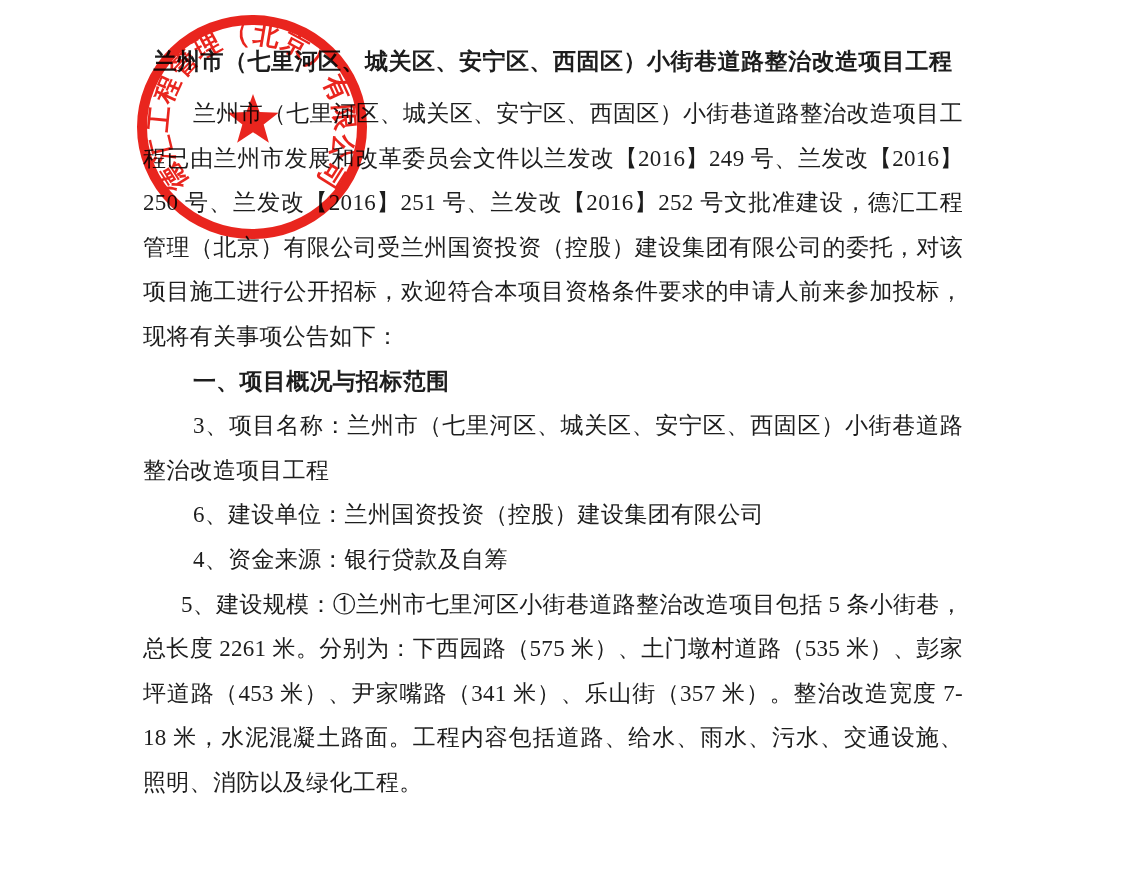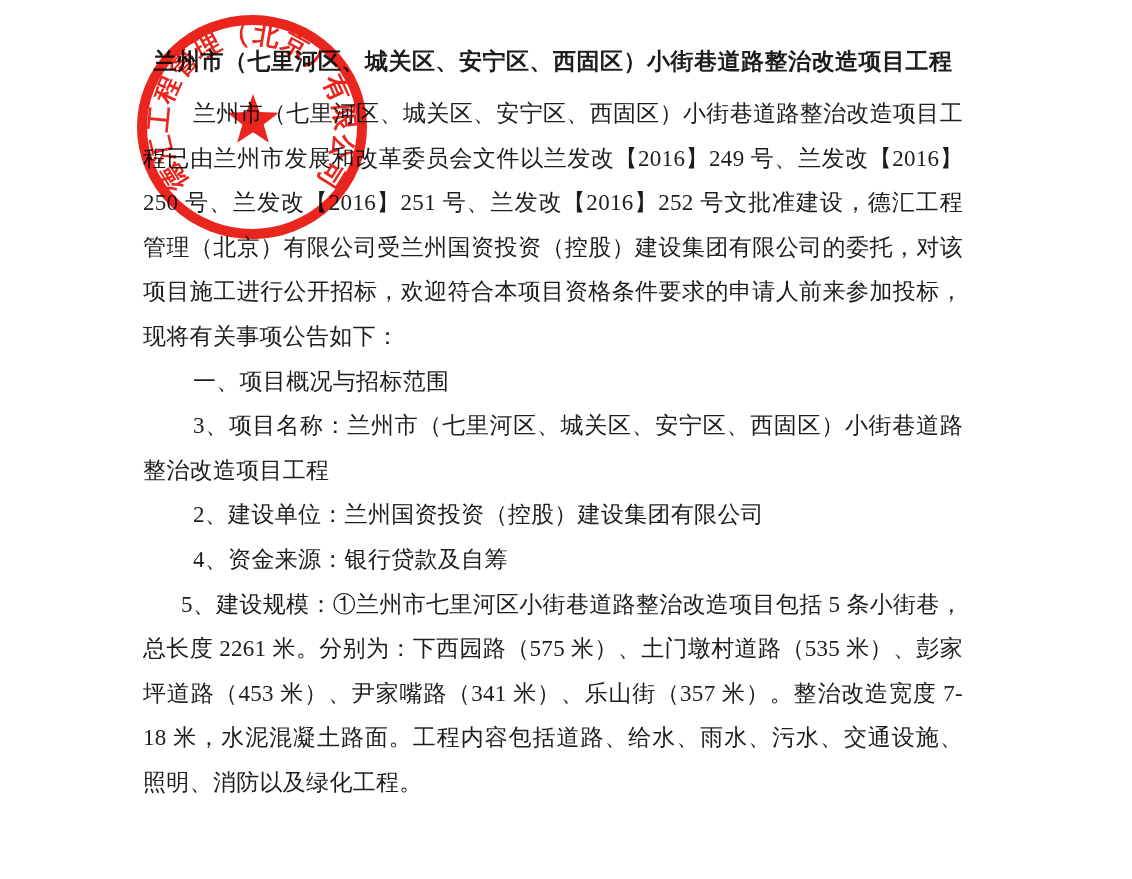--- a/index.html
+++ b/index.html
@@ -31,21 +31,21 @@
   }
   .para {
     font-size: 23px;
     line-height: 44.6px;
     text-align: justify;
     text-indent: 50px;
     margin: 0;
     letter-spacing: 0.3px;
   }
   .heading {
-    font-weight: normal;
+    font-weight: bold;
   }
   .item5 {
     text-indent: 38px;
   }
   .stamp {
     position: absolute;
     left: 0;
     top: 0;
     width: 420px;
     height: 280px;
@@ -68,21 +68,21 @@
   <div class="title-block">
     <div class="title-line">兰州市（七里河区、城关区、安宁区、西固区）小街巷道路整治改造项目工程</div>
   </div>
 
   <p class="para">兰州市（七里河区、城关区、安宁区、西固区）小街巷道路整治改造项目工程已由兰州市发展和改革委员会文件以兰发改【2016】249 号、兰发改【2016】250 号、兰发改【2016】251 号、兰发改【2016】252 号文批准建设，德汇工程管理（北京）有限公司受兰州国资投资（控股）建设集团有限公司的委托，对该项目施工进行公开招标，欢迎符合本项目资格条件要求的申请人前来参加投标，现将有关事项公告如下：</p>
 
   <p class="para heading">一、项目概况与招标范围</p>
 
   <p class="para">3、项目名称：兰州市（七里河区、城关区、安宁区、西固区）小街巷道路整治改造项目工程</p>
 
-  <p class="para">2、建设单位：兰州国资投资（控股）建设集团有限公司</p>
+  <p class="para">6、建设单位：兰州国资投资（控股）建设集团有限公司</p>
 
 
   <p class="para">4、资金来源：银行贷款及自筹</p>
 
   <p class="para item5">5、建设规模：①兰州市七里河区小街巷道路整治改造项目包括 5 条小街巷，总长度 2261 米。分别为：下西园路（575 米）、土门墩村道路（535 米）、彭家坪道路（453 米）、尹家嘴路（341 米）、乐山街（357 米）。整治改造宽度 7-18 米，水泥混凝土路面。工程内容包括道路、给水、雨水、污水、交通设施、照明、消防以及绿化工程。</p>
 
 </div>
 
 <div class="stamp">
   <svg width="420" height="280" viewBox="0 0 420 280" xmlns="http://www.w3.org/2000/svg">

